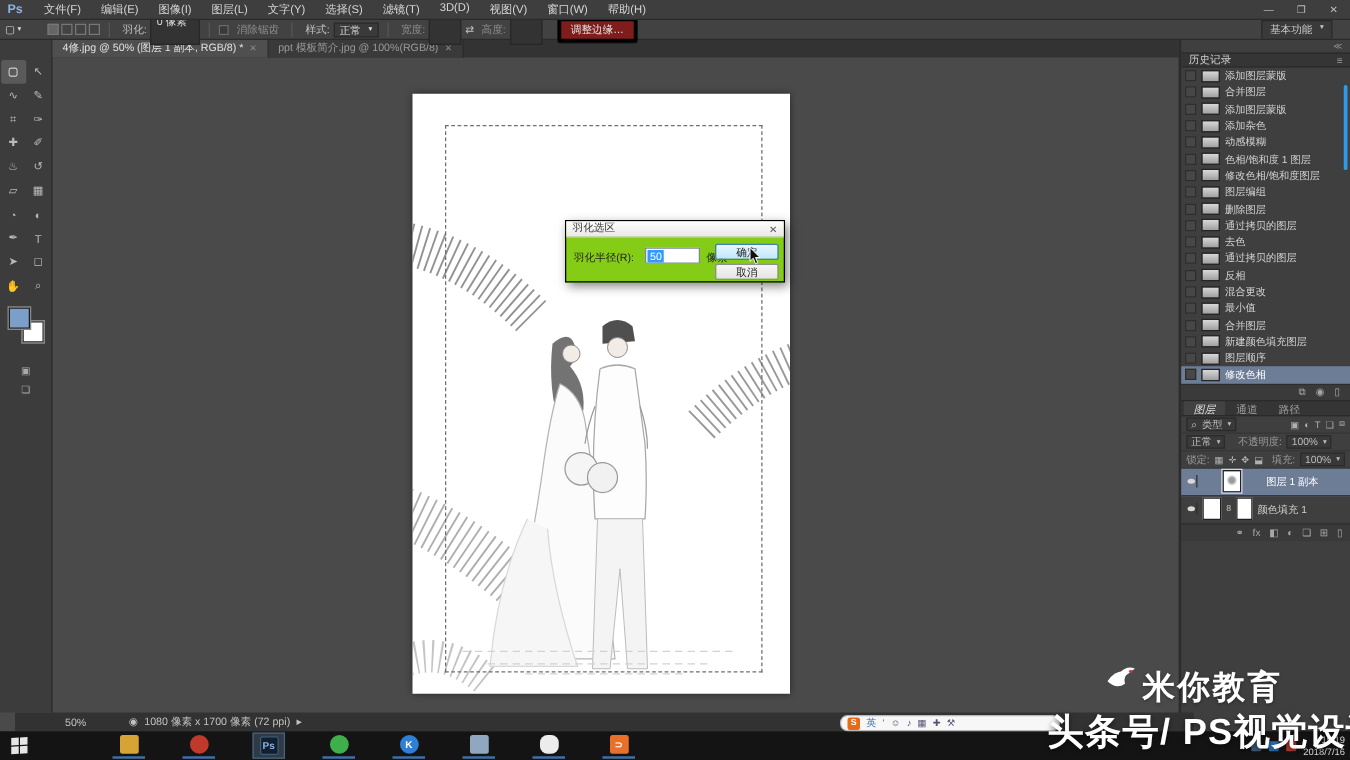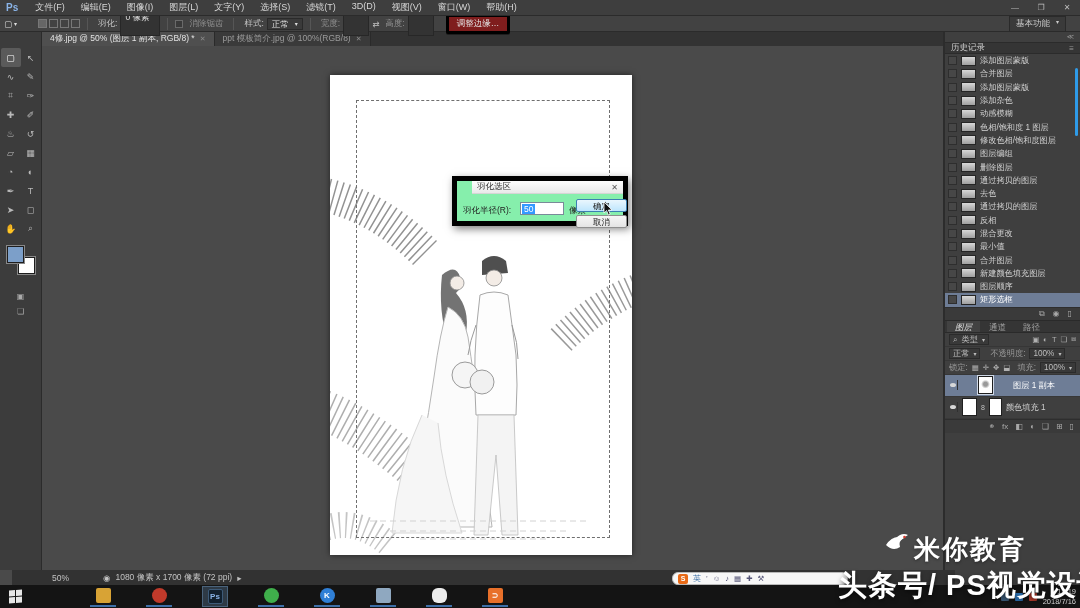--- a/index.html
+++ b/index.html
@@ -44,21 +44,21 @@
   .fg { position:absolute; left:7px; top:2px; width:17px; height:17px; border:1px solid #1e1e1e; outline:1px solid #888; }
   .bg { position:absolute; left:18px; top:13px; width:17px; height:17px; border:1px solid #1e1e1e; outline:1px solid #888; }
   .tb-bottom { display:flex; flex-direction:column; align-items:center; gap:6px; margin-top:8px; color:#aaa; font-size:8px; }
 
   
   .canvas-area { position:absolute; left:42px; top:46px; width:901px; height:524px; background:#4a4a4a; z-index:1; }
   .canvas { position:absolute; left:288px; top:29px; width:302px; height:480px; background:#ffffff; box-shadow:0 0 6px rgba(0,0,0,.55); }
   .selection { position:absolute; left:26px; top:25px; width:254px; height:438px; border:1px dashed #6f6f6f; }
 
   
-  .dialog { position:absolute; left:452px; top:176px; width:176px; height:50px; background:#86efac; border:5px solid #000000; box-shadow:2px 3px 8px rgba(0,0,0,.5); z-index:40; font-size:8.5px; color:#222;padding-left:15px; }
+  .dialog { position:absolute; left:452px; top:176px; width:176px; height:50px; background:#84cc16; border:1px solid #000000; box-shadow:2px 3px 8px rgba(0,0,0,.5); z-index:40; font-size:8.5px; color:#222; }
   .dlg-title { height:13px; display:flex; align-items:center; padding:0 5px; background:linear-gradient(#fdfdfd,#e9e9e9); border-bottom:1px solid #d5d5d5; color:#333; }
   .dlg-close { margin-left:auto; color:#555; font-size:8px; }
   .dlg-label { position:absolute; left:6px; top:24px; }
   .dlg-input { position:absolute; left:63px; top:21px; width:44px; height:13px; background:#fff; border:1px solid #7a8a99; display:flex; align-items:center; padding-left:1px; }
   .dlg-input .val { background:#3399ff; color:#fff; padding:0 2px; }
   .dlg-unit { position:absolute; left:112px; top:24px; }
   .btn { position:absolute; left:119px; width:51px; height:13px; font-size:8.5px; text-align:center; line-height:12px; border-radius:2px; }
   .btn-ok { top:18px; background:linear-gradient(#eaf6fd,#bee6fd); border:1px solid #3c7fb1; }
   .btn-cancel { top:34px; background:linear-gradient(#f6f6f6,#e4e4e4); border:1px solid #8f8f8f; }
   .cursor { position:absolute; left:146px; top:21px; z-index:41; }
@@ -397,21 +397,21 @@
 
         <div class="hrow">
           <span class="hwell"></span>
           <span class="hthumb"></span>
           <span class="hlabel">图层顺序</span>
         </div>
 
         <div class="hrow selected">
           <span class="hwell"></span>
           <span class="hthumb"></span>
-          <span class="hlabel">矩形选框</span>
+          <span class="hlabel">修改色相</span>
         </div>
       </div>
     <div class="scrollblue"></div>
   </div>
   <div class="hfooter">
     <span>⧉</span>
     <span>◉</span>
     <span>▯</span>
   </div>
 

